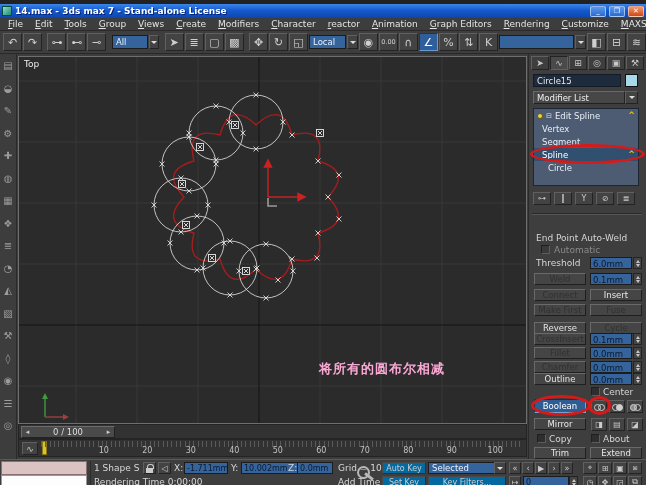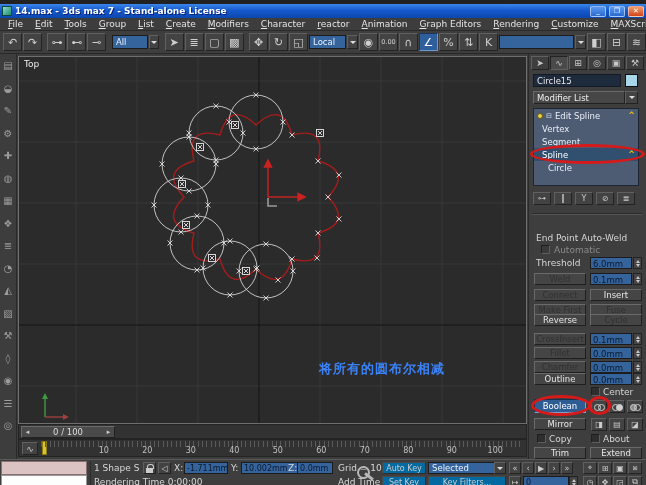--- a/index.html
+++ b/index.html
@@ -39,21 +39,21 @@
   .ddarrow::after{content:"";border:3px solid transparent;border-top-color:#ddd;margin-top:3px}
 
   
   .leftbar{left:0;top:50px;width:17px;height:405px;background:#3d3d3d;border-right:1px solid #2a2a2a;
     display:flex;flex-direction:column;align-items:center;padding-top:5px;gap:8.5px}
   .lbi{width:14px;height:14px;color:#9c9c9c;font-size:10px;line-height:14px;text-align:center}
 
   
   .viewport{left:18px;top:52px;width:509px;height:368px;background:#2b2b2b;border:1px solid #6e6e6e;overflow:hidden}
   .vplabel{left:5px;top:2px;color:#ececec}
-  .annotation{left:300px;top:303px;color:#3b82f6;font-size:13px;font-weight:bold;letter-spacing:1px;white-space:nowrap}
+  .annotation{left:300px;top:303px;color:#f9a8d4;font-size:13px;font-weight:bold;letter-spacing:1px;white-space:nowrap}
 
   
   .timeslider{left:18px;top:420px;width:509px;height:15px;background:#323232;border:1px solid #242424;
     display:flex;align-items:center}
   .ts-btn{margin-left:2px;width:94px;height:12px;display:flex;align-items:center;color:#ddd;
     background:#4a4a4a;border:1px solid;border-color:#6c6c6c #222 #222 #6c6c6c}
   .ts-arrow{width:11px;text-align:center;font-size:7px;color:#ccc}
   .ts-val{flex:1;text-align:center;font-size:8.5px}
 
   
@@ -144,21 +144,21 @@
     <span class="winbtn">_</span>
     <span class="winbtn">❐</span>
     <span class="winbtn close">✕</span>
   </div>
 
   <div class="abs menubar">
     <span class="mi">File</span>
     <span class="mi">Edit</span>
     <span class="mi">Tools</span>
     <span class="mi">Group</span>
-    <span class="mi">List</span>
+    <span class="mi">Views</span>
     <span class="mi">Create</span>
     <span class="mi">Modifiers</span>
     <span class="mi">Character</span>
     <span class="mi">reactor</span>
     <span class="mi">Animation</span>
     <span class="mi">Graph Editors</span>
     <span class="mi">Rendering</span>
     <span class="mi">Customize</span>
     <span class="mi">MAXScript</span>
 
@@ -413,21 +413,21 @@
       <span class="rspin"></span>
     </div>
     <div class="rrow" style="top:235px">
       <span class="rbtn dis">Connect</span>
       <span class="rbtn r2">Insert</span>
     </div>
     <div class="rrow" style="top:250px">
       <span class="rbtn dis">Make First</span>
       <span class="rbtn r2 dis">Fuse</span>
     </div>
-    <div class="rrow" style="top:260px">
+    <div class="rrow" style="top:268px">
       <span class="rbtn">Reverse</span>
       <span class="rbtn r2 dis">Cycle</span>
     </div>
     <div class="rrow" style="top:279px">
       <span class="rbtn dis">CrossInsert</span>
       <span class="rfield">0.1mm</span>
       <span class="rspin"></span>
     </div>
     <div class="rrow" style="top:293px">
       <span class="rbtn dis">Fillet</span>

